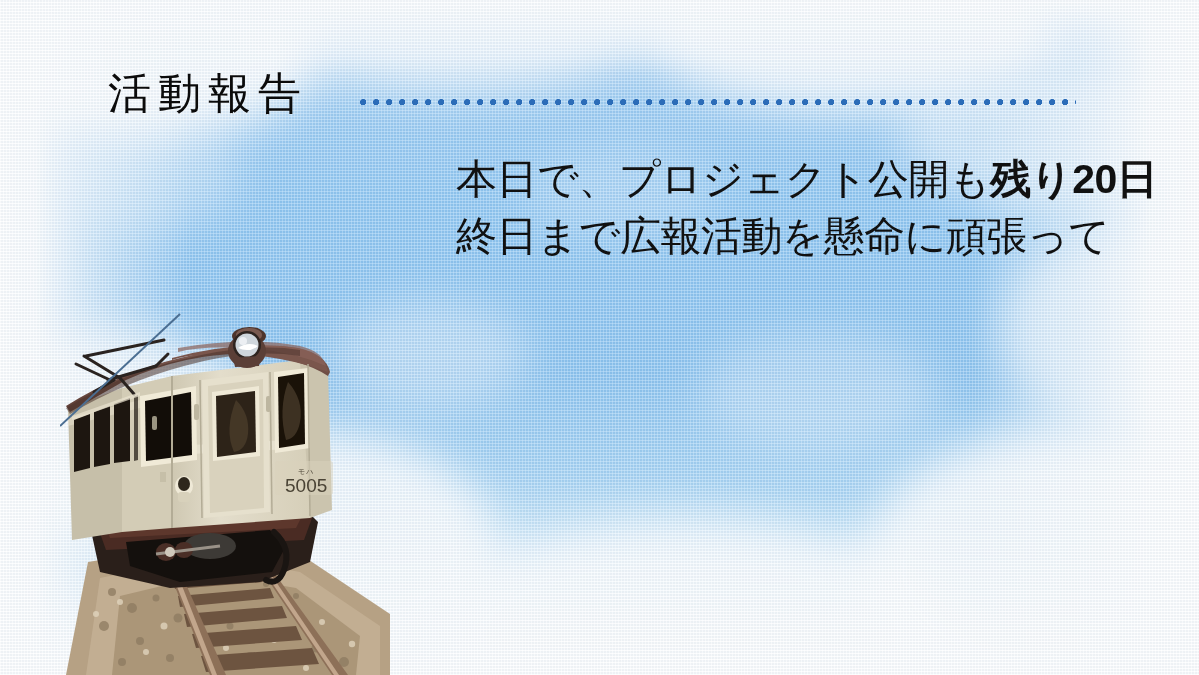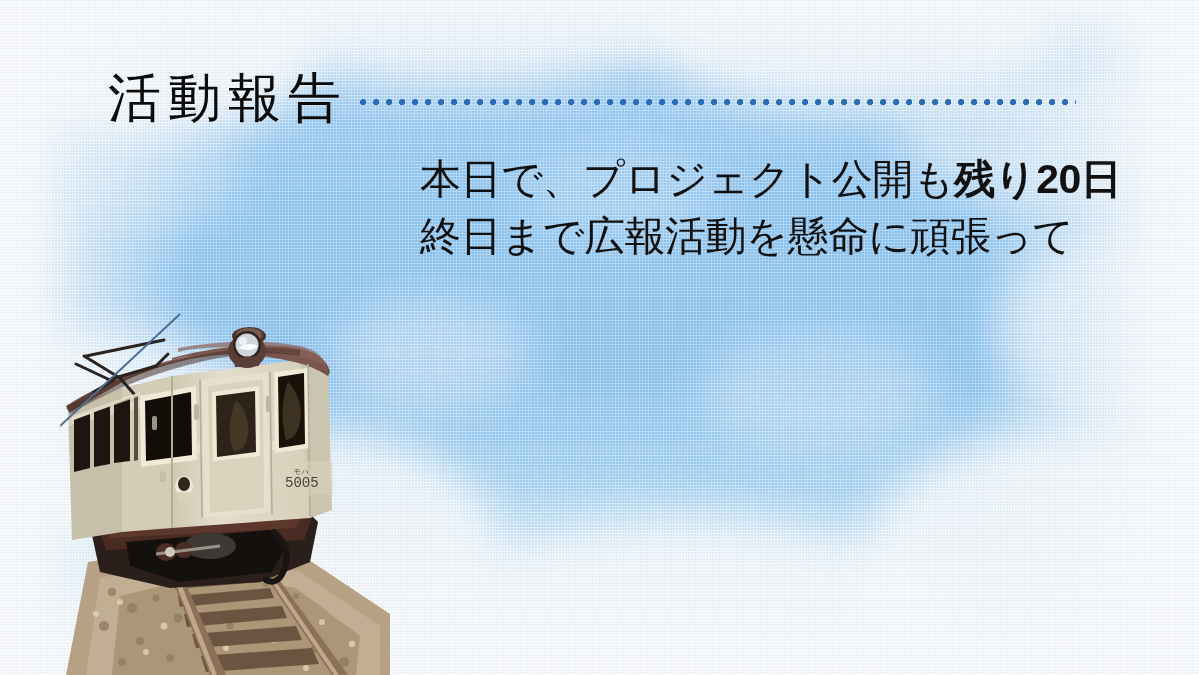--- a/index.html
+++ b/index.html
@@ -51,21 +51,21 @@
     opacity:.5;
     background-image:
       repeating-linear-gradient(0deg, rgba(255,255,255,.5) 0px, rgba(255,255,255,.5) 1px, rgba(120,150,180,.13) 1px, rgba(120,150,180,.13) 3px),
       repeating-linear-gradient(90deg, rgba(255,255,255,.5) 0px, rgba(255,255,255,.5) 1px, rgba(120,150,180,.13) 1px, rgba(120,150,180,.13) 3px);
   }
 
   
   .title{
     position:absolute;left:108px;top:72px;
     font-family:"Liberation Serif","DejaVu Serif",serif;
-    font-size:53px;line-height:1;
+    font-size:43px;line-height:1;
     letter-spacing:7px;
     color:#0b0b0b;
     white-space:nowrap;
     text-shadow:0 1px 0 rgba(255,255,255,.35);
   }
   .dotline{
     position:absolute;left:360px;top:99px;
     width:716px;height:8px;
     background-image:radial-gradient(circle at 3.1px 3.1px, #2b6cb8 2.9px, rgba(43,108,184,0) 3.2px);
     background-size:13px 8px;
@@ -76,33 +76,33 @@
   .body-text{
     position:absolute;left:420px;top:151px;
     width:680px;
     font-family:"Liberation Sans","DejaVu Sans",sans-serif;
     font-size:41px;
     line-height:57px;
     letter-spacing:-0.5px;
     color:#111111;
     white-space:nowrap;
   }
-  .body-text .ln{display:block;}
+  .body-text .ln{display:block;padding-left:36px;}
   .body-text .bold{font-weight:bold;}
 
   
   .train{position:absolute;left:60px;top:296px;width:330px;height:379px;}
   .train svg{display:block;width:100%;height:100%;}
   .numplate{
     position:absolute;left:285px;top:468px;
     font-family:"Liberation Sans","DejaVu Sans",sans-serif;
     color:#4a4335;text-align:center;line-height:1;
   }
   .numplate .kana{display:block;font-size:7px;letter-spacing:1px;}
-  .numplate .num{display:block;font-size:14px;letter-spacing:0px;margin-top:1px;font-family:Liberation Mono, monospace;}
+  .numplate .num{display:block;font-size:19px;letter-spacing:0px;margin-top:1px;}
 </style>
 </head>
 <body>
 
 <div class="stage">
 
   <div class="sky-base"></div>
   <div class="clouds">
     <b class="c1"></b>
     <b class="c2"></b>

